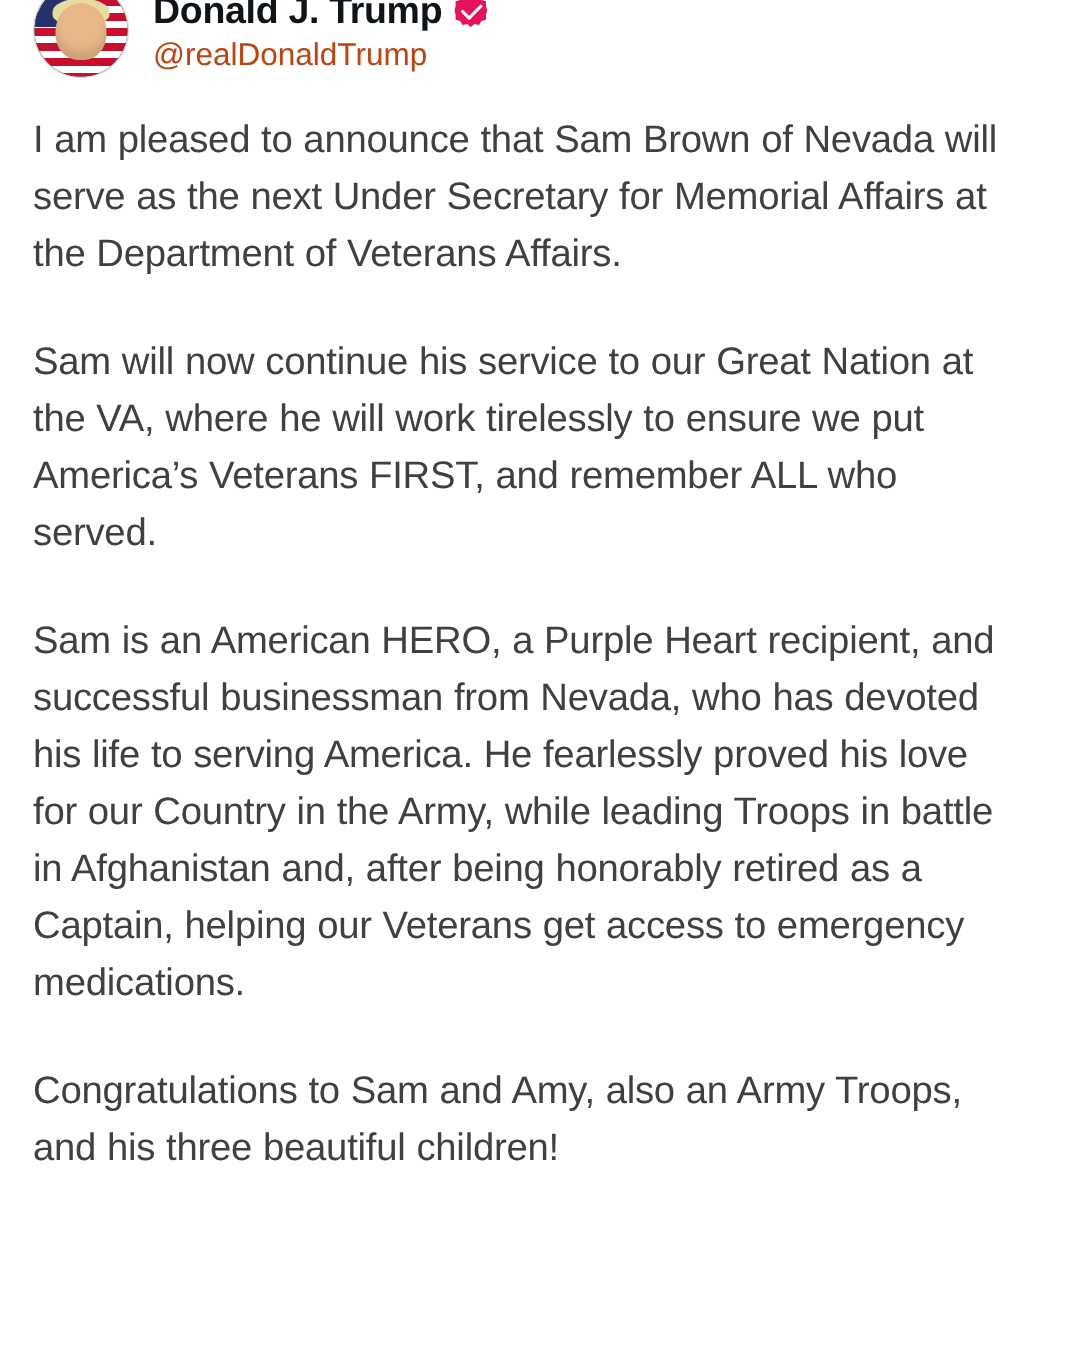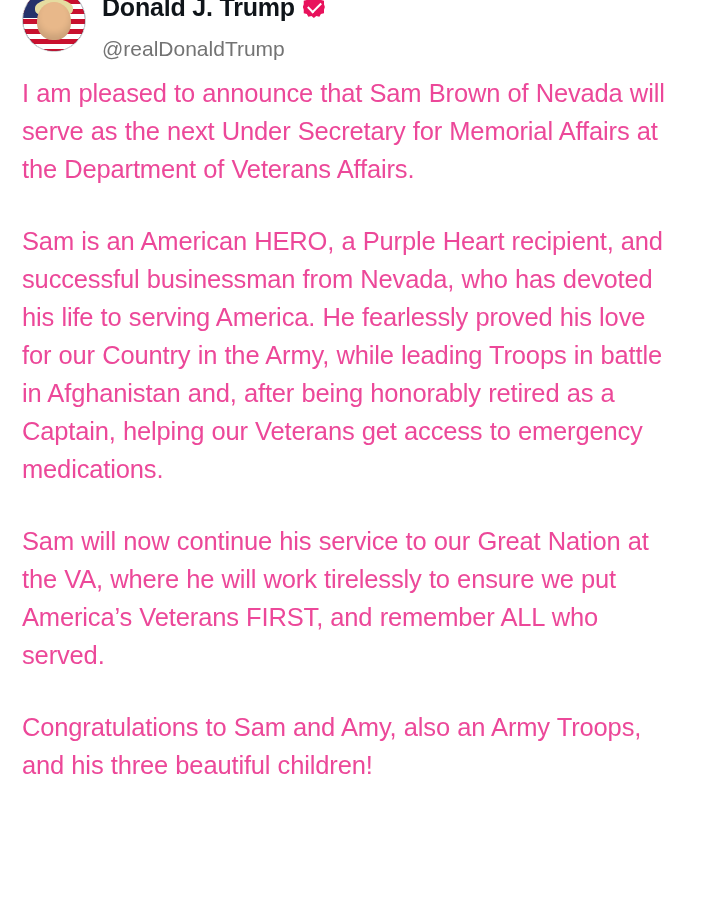--- a/index.html
+++ b/index.html
@@ -120,31 +120,31 @@
     left: 5px;
     top: 6px;
     width: 11px;
     height: 6px;
     border-left: 2.5px solid #ffffff;
     border-bottom: 2.5px solid #ffffff;
     transform: rotate(-45deg);
   }
   .handle {
     font-size: 21px;
-    color: #737373;
+    color: #c2410c;
     line-height: 26px;
-    margin-top: 14px;
+    margin-top: 2px;
   }
   .post-body {
     padding: 14px 26px 0 22px;
   }
   .paragraph {
     font-size: 25.5px;
     line-height: 38px;
-    color: #ec4899;
+    color: #404040;
     letter-spacing: -0.15px;
     margin: 0 0 34px 0;
     word-spacing: 0.3px;
   }
   .paragraph:last-child {
     margin-bottom: 0;
   }
 </style>
 </head>
 <body>
@@ -165,18 +165,18 @@
           <span class="badge-star"></span>
           <span class="badge-check"></span>
         </span>
       </div>
       <span class="handle">@realDonaldTrump</span>
     </div>
   </div>
 
   <div class="post-body">
     <p class="paragraph">I am pleased to announce that Sam Brown of Nevada will serve as the next Under Secretary for Memorial Affairs at the Department of Veterans Affairs.</p>
+    <p class="paragraph">Sam will now continue his service to our Great Nation at the VA, where he will work tirelessly to ensure we put America’s Veterans FIRST, and remember ALL who served.</p>
     <p class="paragraph">Sam is an American HERO, a Purple Heart recipient, and successful businessman from Nevada, who has devoted his life to serving America. He fearlessly proved his love for our Country in the Army, while leading Troops in battle in Afghanistan and, after being honorably retired as a Captain, helping our Veterans get access to emergency medications.</p>
-    <p class="paragraph">Sam will now continue his service to our Great Nation at the VA, where he will work tirelessly to ensure we put America’s Veterans FIRST, and remember ALL who served.</p>
     <p class="paragraph">Congratulations to Sam and Amy, also an Army Troops, and his three beautiful children!</p>
   </div>
 
 </div>
 
 </body></html>

